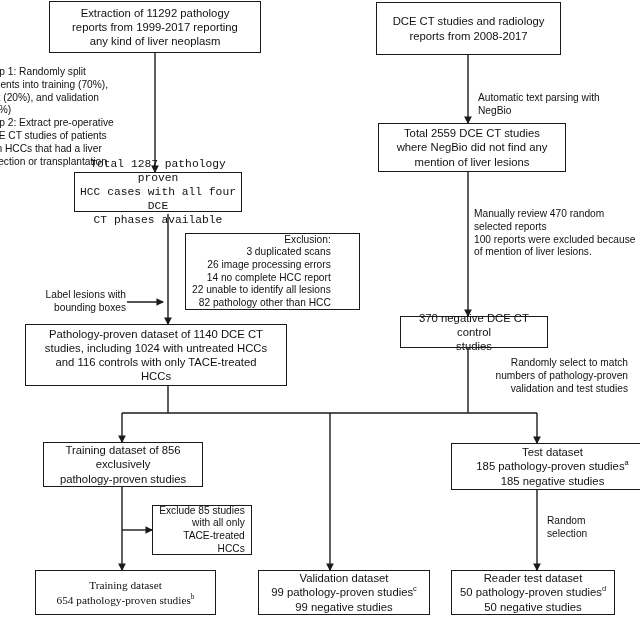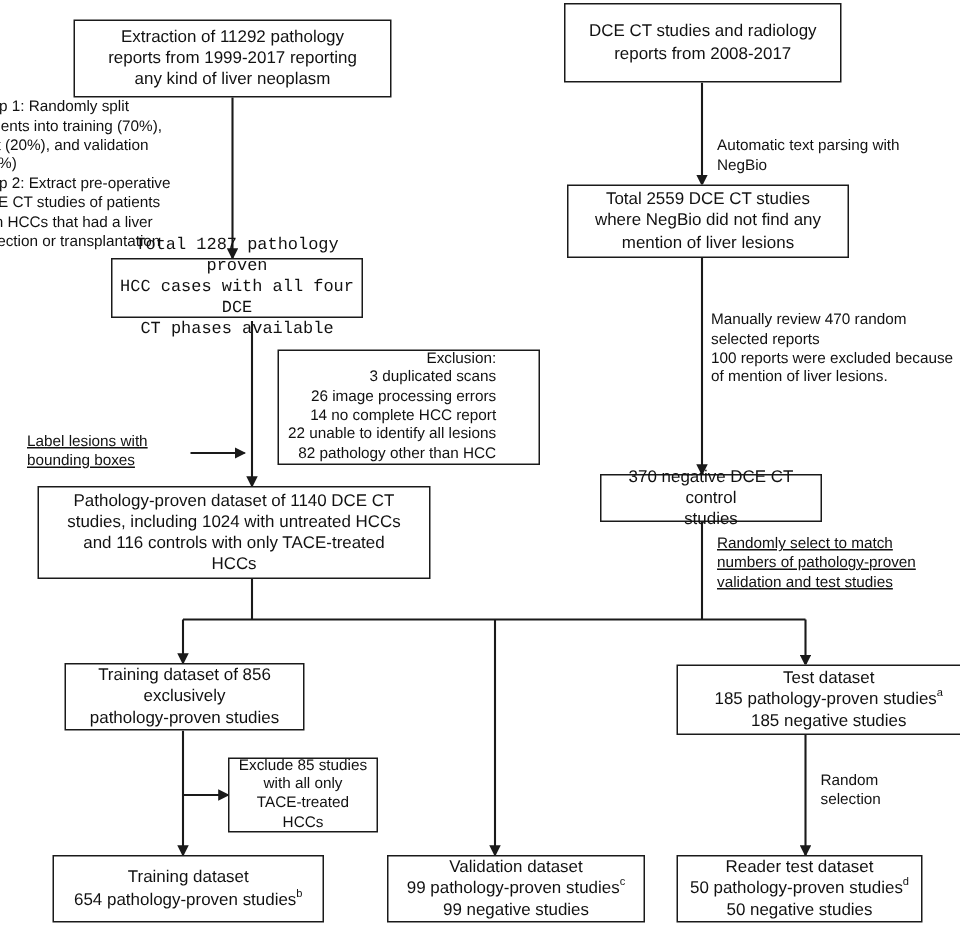--- a/index.html
+++ b/index.html
@@ -2,24 +2,24 @@
 <html><head>
 <meta charset="utf-8">
 <style>
   html,body{margin:0;padding:0;background:#ffffff;}
   body{width:640px;height:626px;position:relative;overflow:hidden;
        font-family:"Liberation Sans","DejaVu Sans",sans-serif;color:#111;}
   #flow{position:absolute;left:0;top:0;width:640px;height:626px;}
   .box{position:absolute;box-sizing:border-box;border:1.4px solid #1a1a1a;background:#fff;
        display:flex;align-items:center;justify-content:center;text-align:center;
        font-size:11.3px;line-height:14.2px;padding:2px 4px;white-space:pre-line;}
-  .box.small{font-size:10.2px;line-height:12.6px;}
+  .box.small{font-size:10.2px;line-height:12.6px;text-align:right;}
   .box.left-al{justify-content:flex-start;text-align:right;padding-left:6px;}
   .note{position:absolute;font-size:10.2px;line-height:12.8px;white-space:pre-line;color:#111;}
-  .note.ctr{text-align:left;text-decoration:underline;}
+  .note.ctr{text-align:right;}
   .note.lft{text-align:left;}
   sup{font-size:7.4px;vertical-align:super;line-height:0;}
   svg{position:absolute;left:0;top:0;}
 </style>
 </head>
 <body>
 
 <div id="flow">
 
   <svg width="640" height="626">
@@ -53,21 +53,21 @@
       <line x1="537" y1="413" x2="537" y2="443" marker-end="url(#ah)"></line>
 
       <line x1="122" y1="487" x2="122" y2="570" marker-end="url(#ah)"></line>
 
       <line x1="122" y1="530" x2="152" y2="530" marker-end="url(#ah)"></line>
 
       <line x1="537" y1="490" x2="537" y2="570" marker-end="url(#ah)"></line>
     </g>
   </svg>
 
-  <div class="box" style="left:49px;top:1px;width:212px;height:52px;margin-top:12px;">Extraction of 11292 pathology
+  <div class="box" style="left:49px;top:1px;width:212px;height:52px;">Extraction of 11292 pathology
 reports from 1999-2017 reporting
 any kind of liver neoplasm</div>
 
   <div class="box" style="left:376px;top:2px;width:185px;height:53px;">DCE CT studies and radiology
 reports from 2008-2017</div>
 
   <div class="box" style="left:378px;top:123px;width:188px;height:49px;text-align:center;">Total 2559 DCE CT studies
 where NegBio did not find any
 mention of liver lesions</div>
 
@@ -96,21 +96,21 @@
 
   <div class="box" style="left:451px;top:443px;width:203px;height:47px;">
     <span><span>Test dataset</span><br><span>185 pathology-proven studies</span><sup>a</sup><br><span>185 negative studies</span></span>
   </div>
 
   <div class="box small" style="left:152px;top:505px;width:100px;height:50px;">Exclude 85 studies
 with all only
 TACE-treated
 HCCs</div>
 
-  <div class="box" style="left:35px;top:570px;width:181px;height:45px;">
+  <div class="box" style="left:35px;top:570px;width:181px;height:45px;font-family:Liberation Serif, serif;">
     <span><span>Training dataset</span><br><span>654 pathology-proven studies</span><sup>b</sup></span>
   </div>
 
   <div class="box" style="left:258px;top:570px;width:172px;height:45px;">
     <span><span>Validation dataset</span><br><span>99 pathology-proven studies</span><sup>c</sup><br><span>99 negative studies</span></span>
   </div>
 
   <div class="box" style="left:451px;top:570px;width:164px;height:45px;">
     <span><span>Reader test dataset</span><br><span>50 pathology-proven studies</span><sup>d</sup><br><span>50 negative studies</span></span>
   </div>

